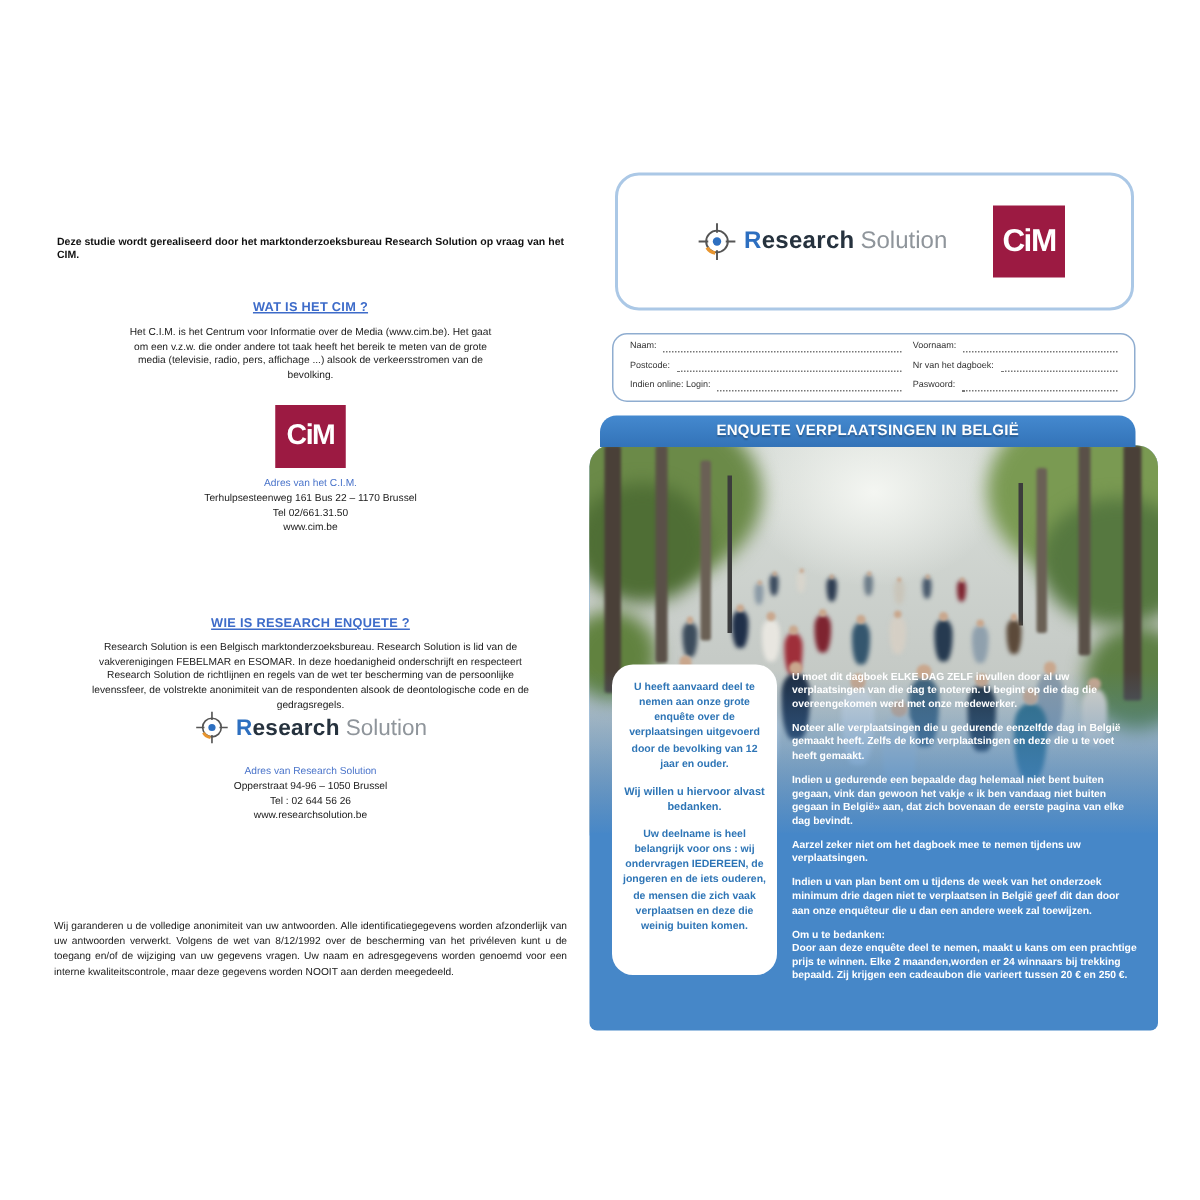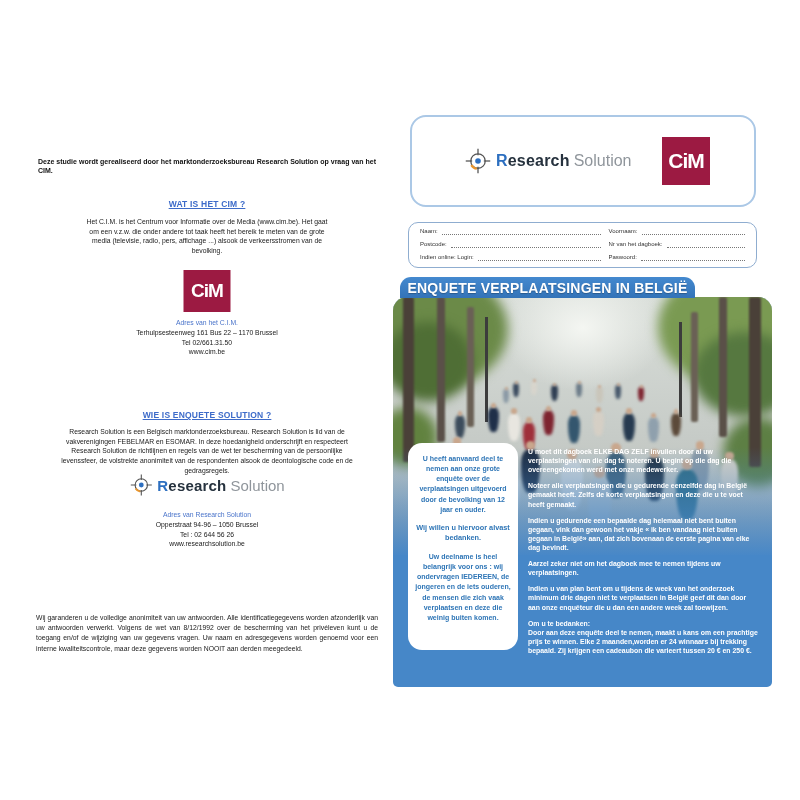--- a/index.html
+++ b/index.html
@@ -37,21 +37,21 @@
   .cim-logo-right { position:static; transform:none; width:48px; height:48px; font-size:21px; }
   
   .form-box { position:absolute; left:408px; top:222px; width:349px; height:46px; border:1px solid #8fadd0; border-radius:10px; background:#fff; padding:5px 11px 6px 11px; display:flex; flex-direction:column; justify-content:space-between; }
   .form-row { display:flex; align-items:flex-end; }
   .field { display:flex; align-items:flex-end; }
   .field-1 { flex:0 0 58%; padding-right:8px; }
   .field-2 { flex:1; }
   .field .lbl { font-size:6px; color:#333; white-space:nowrap; line-height:1; padding-bottom:1px; }
   .field .dots { flex:1; border-bottom:1px dotted #777; height:6px; margin-left:4px; }
   
-  .banner { position:absolute; left:400px; top:277px; width:295px; height:21px; background:linear-gradient(#4489cf,#3373b8); border-radius:11px 11px 0 0; display:flex; align-items:center; justify-content:center; color:#fff; font-weight:bold; font-size:14px; letter-spacing:.2px; z-index:5; text-shadow:0 1px 1px rgba(0,0,0,.25); }
+  .banner { position:absolute; left:400px; top:277px; width:357px; height:21px; background:linear-gradient(#4489cf,#3373b8); border-radius:11px 11px 0 0; display:flex; align-items:center; justify-content:center; color:#fff; font-weight:bold; font-size:10px; letter-spacing:.2px; z-index:5; text-shadow:0 1px 1px rgba(0,0,0,.25); }
   
   .panel { position:absolute; left:393px; top:297px; width:379px; height:390px; background:#4687c8; border-radius:14px 14px 5px 5px; overflow:hidden; z-index:1; }
   .photo { position:absolute; top:0; left:0; width:379px; height:258px;
     background:
       radial-gradient(ellipse 120px 90px at 50% 12%, #f4f6f2 0%, rgba(244,246,242,0) 70%),
       linear-gradient(#d9ded9 0%, #c6cbc7 55%, #b9bab2 100%);
   }
   .blob, .trunk, .person, .head, .pole { position:absolute; }
   .blob { border-radius:50%; filter:blur(6px); }
   .trunk { filter:blur(1px); border-radius:2px; }
@@ -85,21 +85,21 @@
     <div class="cim-logo cim-logo-left">
       <span>CiM</span>
     </div>
     <div class="addr-title t-cim">Adres van het C.I.M.</div>
     <div class="addr a-cim">
       <div>Terhulpsesteenweg 161 Bus 22 – 1170 Brussel</div>
       <div>Tel  02/661.31.50</div>
       <div>www.cim.be</div>
     </div>
 
-    <div class="sec-heading h-rs">WIE IS ENQUETE SOLUTION ?</div>
+    <div class="sec-heading h-rs">WIE IS RESEARCH ENQUETE ?</div>
     <div class="sec-body b-rs">Research Solution is een Belgisch marktonderzoeksbureau. Research Solution is lid van de vakverenigingen  FEBELMAR en ESOMAR. In deze hoedanigheid onderschrijft en respecteert Research Solution de richtlijnen en regels van de wet ter bescherming van de persoonlijke levenssfeer, de volstrekte anonimiteit van de respondenten alsook de deontologische code en de gedragsregels.</div>
 
     <div class="rs-logo rs-logo-left">
       <svg class="rs-icon" width="24" height="24" viewBox="0 0 24 24">
         <circle cx="12" cy="12" r="6.2" fill="none" stroke="#555" stroke-width="1.1"></circle>
         <path d="M6.3 15.5 A6.6 6.6 0 0 0 11 18.6" fill="none" stroke="#e8952e" stroke-width="2"></path>
         <circle cx="12" cy="12" r="2.4" fill="#2d6fc0"></circle>
         <line x1="12" y1="1.5" x2="12" y2="7" stroke="#555" stroke-width="1.1"></line>
         <line x1="12" y1="17" x2="12" y2="22.5" stroke="#555" stroke-width="1.1"></line>
         <line x1="1.5" y1="12" x2="7" y2="12" stroke="#555" stroke-width="1.1"></line>

